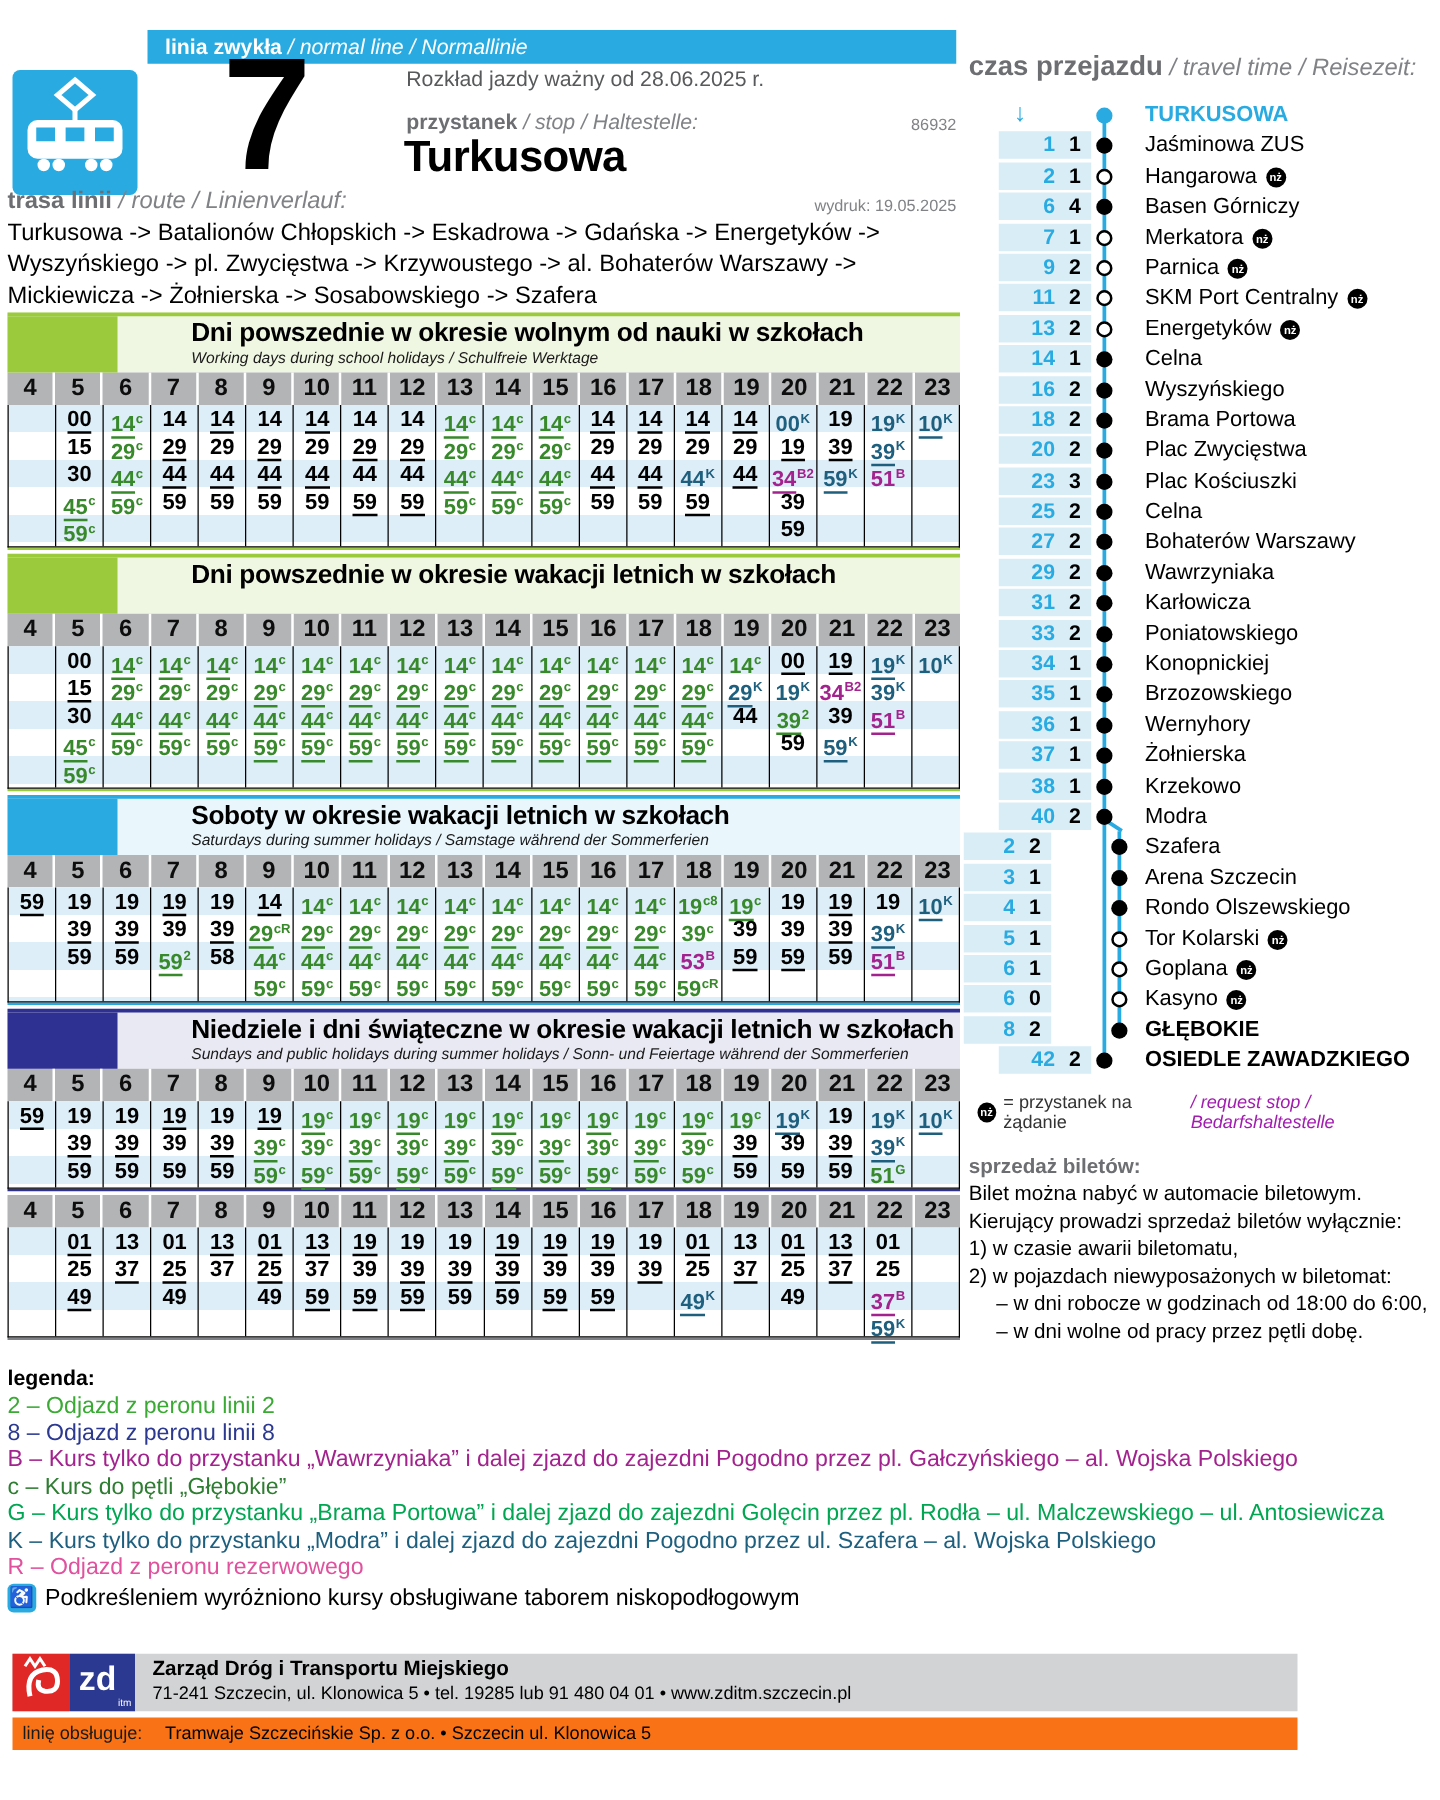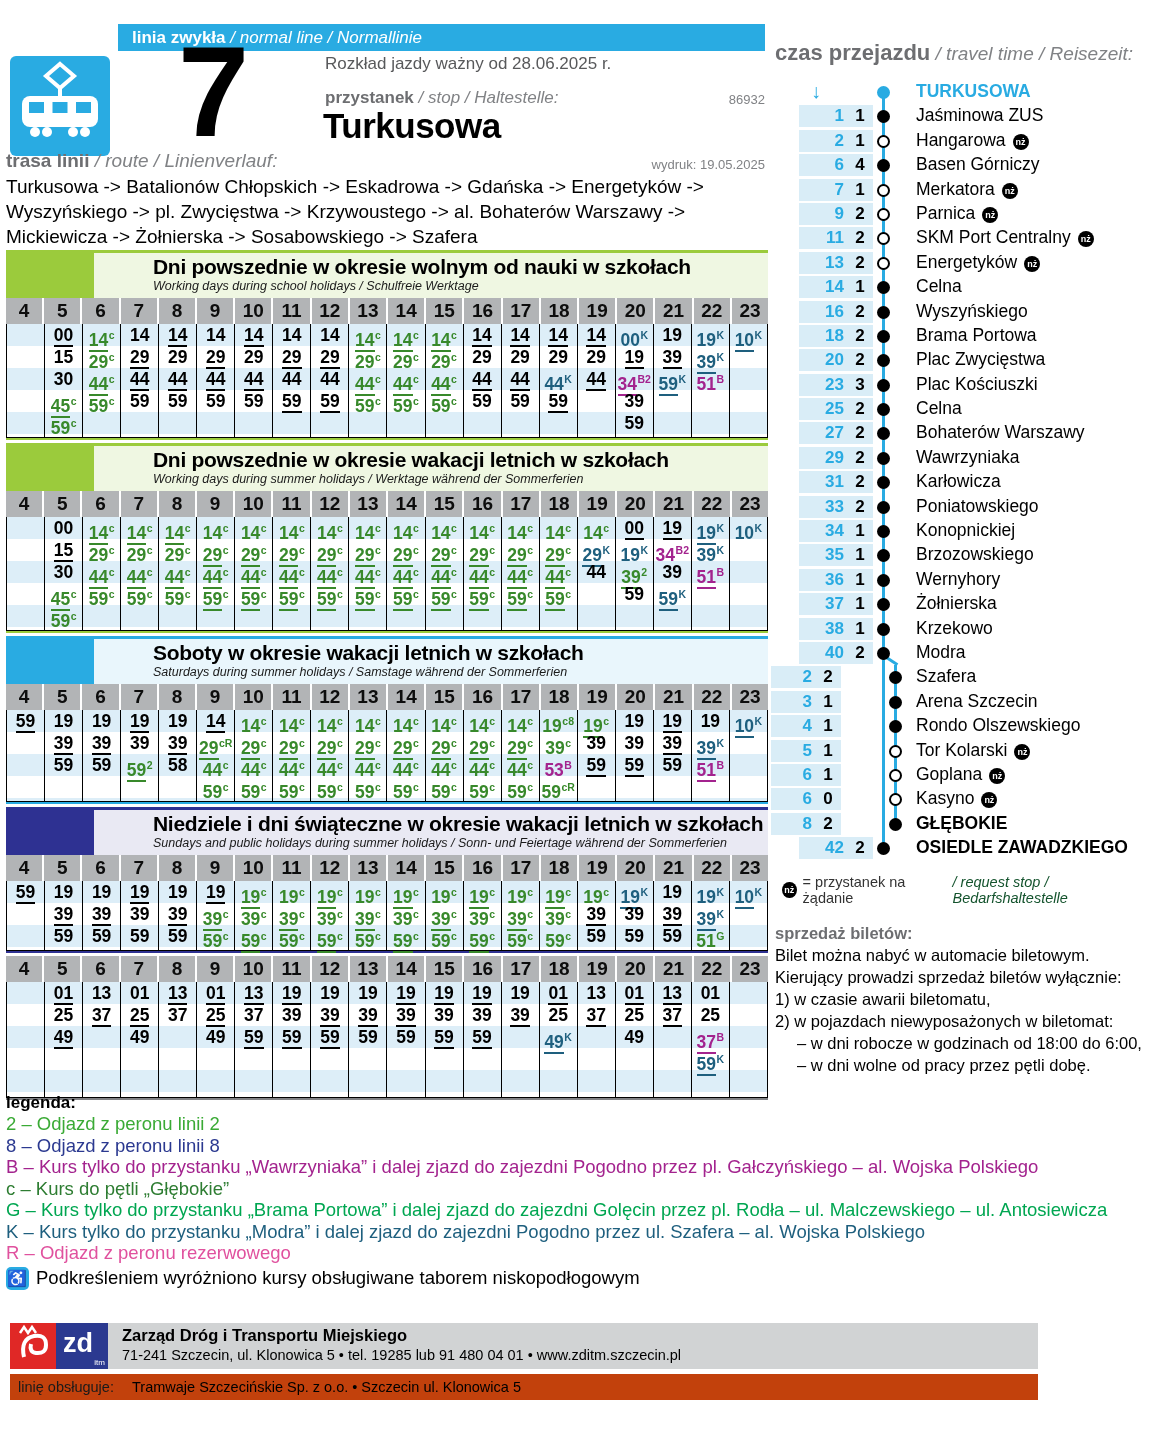--- a/index.html
+++ b/index.html
@@ -49,21 +49,21 @@
   .wheel-line{display:flex;align-items:center;gap:7px;margin-top:3px;font-size:18.5px;}
   .wheel-ic{width:23px;height:23px;background:#29abe2;border-radius:5px;color:#fff;font-size:16px;line-height:23px;text-align:center;flex:0 0 auto;}
   
   .foot1{left:10px;top:1323px;width:1028px;height:46px;background:#d1d3d4;}
   .logo-red{left:10px;top:1323px;width:46px;height:46px;background:#e02826;}
   .logo-navy{left:56px;top:1323px;width:52px;height:46px;background:#2b3990;color:#fff;}
   .logo-navy .zd{font-size:27px;font-weight:bold;line-height:40px;padding-left:7px;}
   .logo-navy .itm{position:absolute;right:3px;bottom:2px;font-size:8px;}
   .foot-org{left:122px;top:1326px;font-size:16.5px;font-weight:bold;}
   .foot-addr{left:122px;top:1347px;font-size:14.5px;}
-  .foot2{left:10px;top:1374px;width:1028px;height:26px;background:#c2410c;font-size:14.5px;line-height:26px;}
+  .foot2{left:10px;top:1374px;width:1028px;height:26px;background:#f97316;font-size:14.5px;line-height:26px;}
   .foot2 .op-label{position:absolute;left:8px;color:#1a1a1a;}
   .foot2 .op-val{position:absolute;left:122px;}
   
   #rpanel{left:775px;top:40px;width:374px;}
   .rp-head{font-size:22px;color:#6d6e71;font-weight:bold;}
   .rp-head i{font-weight:normal;font-style:italic;font-size:19px;color:#808285;}
   #stops{position:relative;margin-top:14px;height:782px;}
   .mainline{position:absolute;left:107px;top:12px;width:3px;height:757px;background:#29abe2;}
   .branchline{position:absolute;left:119px;top:585px;width:3px;height:160px;background:#29abe2;}
   .elbow{position:absolute;left:105px;top:578px;width:19px;height:3px;background:#29abe2;transform:rotate(33deg);}
@@ -77,21 +77,21 @@
   .dot{position:absolute;top:6px;width:13px;height:13px;border-radius:50%;box-sizing:border-box;}
   .dot.filled{background:#000;}
   .dot.open{background:#fff;border:2.5px solid #000;}
   .dot.start{background:#29abe2;}
   .dot.onmain{left:102px;} .dot.onbranch{left:114px;}
   .sname{position:absolute;left:141px;top:1px;font-size:17.5px;white-space:nowrap;}
   .sname.bold{font-weight:bold;}
   .sname.cyan{color:#29abe2;font-weight:bold;}
   .nz{display:inline-block;width:16px;height:16px;border-radius:50%;background:#000;color:#fff;font-size:9px;font-weight:bold;line-height:16px;text-align:center;vertical-align:1px;margin-left:7px;}
   #nz-note{margin-top:12px;font-size:14.5px;color:#333;display:flex;align-items:center;gap:6px;}
-  #nz-note i{font-style:italic;color:#14532d;}
+  #nz-note i{font-style:italic;color:#a21caf;}
   #tickets{margin-top:16px;font-size:16.5px;line-height:22px;}
   #tickets .tk-head{font-weight:bold;color:#6d6e71;font-size:16.5px;}
   #tickets .indent{padding-left:22px;}
 </style>
 </head>
 <body>
 
 <div class="abs band">
   <b>linia zwykła</b><i> / normal line / Normallinie</i>
 </div>
@@ -267,21 +267,20 @@
         <div class="tcol">
           <div class="mi k"><span class="n u">10</span><sup>K</sup></div>
         </div>
       </div>
     </section>
     <section class="tt" style="--acc: #9bcb3c; --tbg: #eff7e2;">
       <div class="tt-head">
         <div class="tt-block"></div>
         <div class="tt-titlebox">
           <div class="tt-title">Dni powszednie w okresie wakacji letnich w szkołach</div>
-          <div class="tt-sub">Working days during summer holidays / Werktage während der Sommerferien</div>
         </div>
       </div>
       <div class="tt-hours">
         <div class="hcell">4</div>
         <div class="hcell">5</div>
         <div class="hcell">6</div>
         <div class="hcell">7</div>
         <div class="hcell">8</div>
         <div class="hcell">9</div>
         <div class="hcell">10</div>
@@ -697,21 +696,21 @@
         <div class="hcell">15</div>
         <div class="hcell">16</div>
         <div class="hcell">17</div>
         <div class="hcell">18</div>
         <div class="hcell">19</div>
         <div class="hcell">20</div>
         <div class="hcell">21</div>
         <div class="hcell">22</div>
         <div class="hcell">23</div>
       </div>
-      <div class="tt-body" style="height: 116px;">
+      <div class="tt-body" style="height: 88px; justify-content: center;">
         <div class="tcol"></div>
         <div class="tcol">
           <div class="mi "><span class="n u">01</span></div>
           <div class="mi "><span class="n">25</span></div>
           <div class="mi "><span class="n u">49</span></div>
         </div>
         <div class="tcol">
           <div class="mi "><span class="n">13</span></div>
           <div class="mi "><span class="n u">37</span></div>
         </div>

